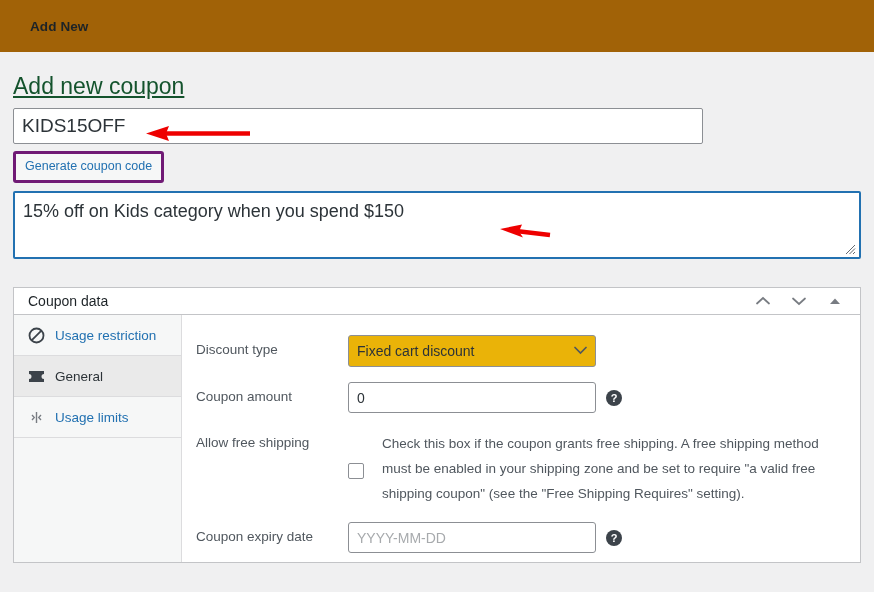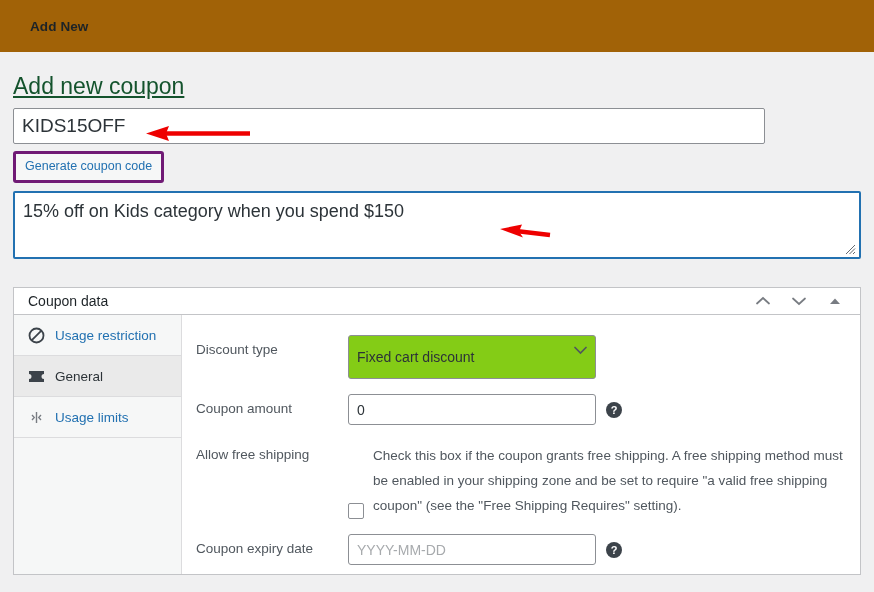--- a/index.html
+++ b/index.html
@@ -37,21 +37,21 @@
     color: #14532d;
     padding: 20px 0 6px 0;
     line-height: 1.3;
     margin: 0;
     text-decoration: underline;
   }
 
   
   .title-input {
     display: block;
-    width: 752px;
+    width: 690px;
     height: 36px;
     padding: 3px 8px;
     font-size: 19px;
     font-family: "Liberation Sans", sans-serif;
     color: #2c3338;
     background: #fff;
     border: 1px solid #8c8f94;
     border-radius: 2px;
     box-shadow: 0 0 0 transparent;
     outline: none;
@@ -166,25 +166,25 @@
     flex-shrink: 0;
     font-size: 13.5px;
     color: #50575e;
     padding-top: 6px;
     line-height: 1.4;
   }
   .field-control { display: flex; align-items: flex-start; gap: 10px; flex: 1; }
 
   select.wc-select {
     width: 248px;
-    height: 44px;
+    height: 32px;
     font-size: 14px;
     font-family: "Liberation Sans", sans-serif;
     color: #2c3338;
-    background: #84cc16;
+    background: #eab308;
     border: 1px solid #8c8f94;
     border-radius: 3px;
     padding: 0 26px 0 8px;
     outline: none;
     appearance: none;
     -webkit-appearance: none;
     line-height: 30px;
     cursor: pointer;
   }
   .select-wrap { position: relative; display: inline-block; }
@@ -217,21 +217,21 @@
     font-weight: bold;
     display: flex;
     align-items: center;
     justify-content: center;
     margin-top: 8px;
     cursor: help;
     font-family: "Liberation Sans", sans-serif;
     flex-shrink: 0;
   }
 
-  .checkbox-line { display: flex; align-items: flex-end; gap: 9px; padding-top: 4px; }
+  .checkbox-line { display: flex; align-items: center; gap: 18px; padding-top: 4px; }
   input.wc-checkbox {
     width: 16px; height: 16px;
     margin: 3px 0 0 0;
     border: 1px solid #8c8f94;
     border-radius: 2px;
     background: #fff;
     appearance: none;
     -webkit-appearance: none;
     flex-shrink: 0;
     cursor: pointer;

